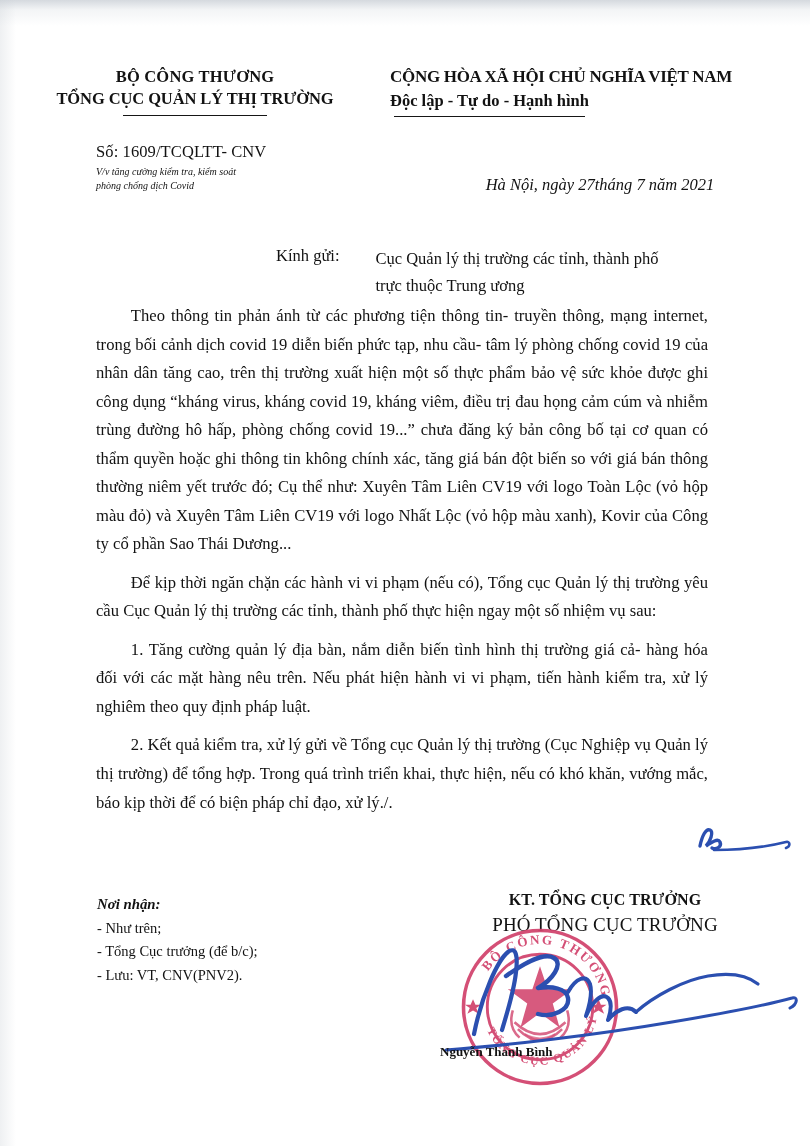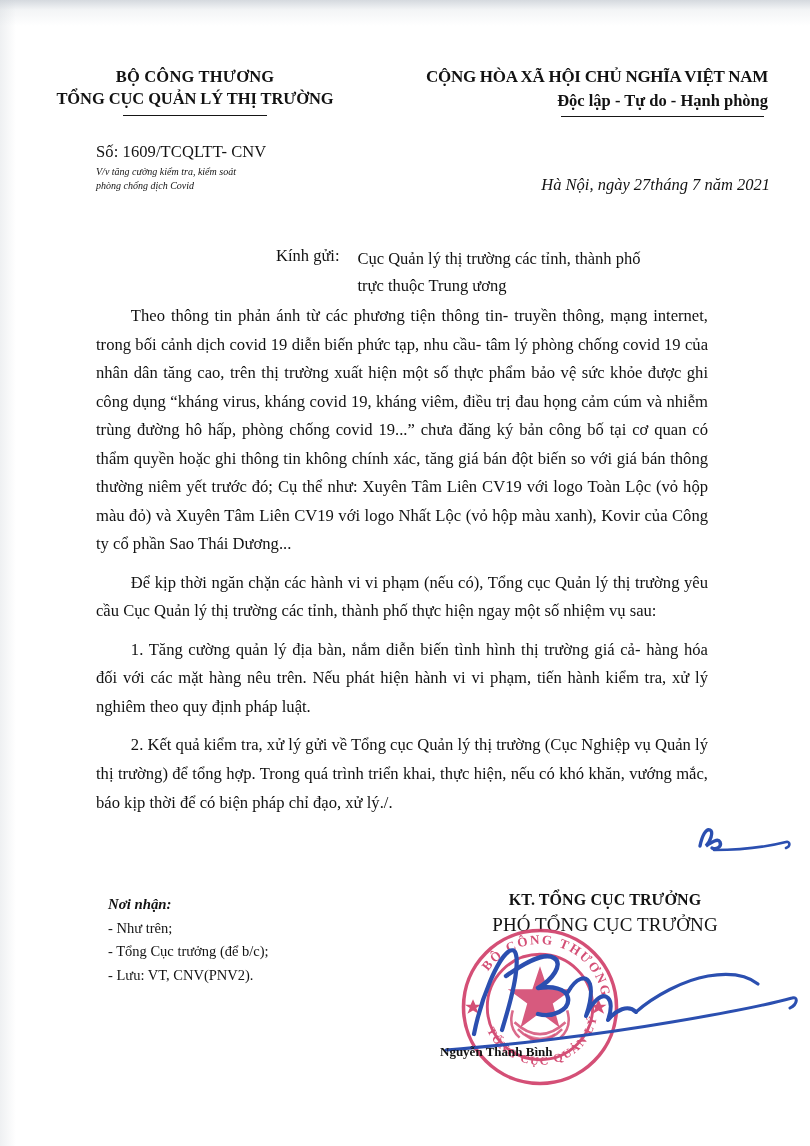--- a/index.html
+++ b/index.html
@@ -24,21 +24,21 @@
     position: absolute; left: 0; top: 0; width: 16px; height: 1146px;
     background: linear-gradient(90deg, rgba(200,206,212,.30) 0%, rgba(255,255,255,0) 100%);
     pointer-events: none;
   }
 
   .page { position: absolute; inset: 0; }
 
   
   .header { position: absolute; left: 0; top: 66px; width: 810px; display: flex; }
   .hdr-left  { width: 390px; text-align: center; }
-  .hdr-right { width: 420px; text-align: right; padding-right: 42px; }
+  .hdr-right { width: 420px; text-align: left; padding-right: 42px; }
 
   .org-line1 {
     font-size: 16.5px; font-weight: 700; letter-spacing: .2px; line-height: 1.35;
   }
   .org-line2 {
     font-size: 16.5px; font-weight: 700; letter-spacing: -.1px; line-height: 1.35;
     display: inline-block; position: relative;
   }
   .org-line2::after {
     content: ""; position: absolute; left: 24%; right: 24%; bottom: -5px;
@@ -57,43 +57,43 @@
   }
 
   
   .docnum { position: absolute; left: 96px; top: 140px; width: 330px; text-align: left; }
   .docnum .num  { font-size: 16.5px; line-height: 1.5; letter-spacing: .1px; }
   .docnum .subj { font-size: 10px; line-height: 1.42; font-style: italic; }
 
   
   .datsite {
     position: absolute; left: 430px; top: 175px; width: 340px;
-    text-align: right; font-style: italic; font-size: 16.5px;
+    text-align: center; font-style: italic; font-size: 16.5px;
   }
 
   
   .kinhgui { position: absolute; left: 276px; top: 246px; width: 470px; font-size: 16.5px; }
-  .kinhgui .row { display: flex; }
+  .kinhgui .row { display: flex; gap: 18px; }
   .kinhgui .lbl { white-space: nowrap; padding-right: 18px; }
   .kinhgui .val { line-height: 1.62; }
 
   
   .body { position: absolute; left: 96px; top: 302px; width: 628px; }
   .body p {
     margin: 0 16px 10px 0;
     font-size: 16.6px;
     line-height: 1.72;
     text-align: justify;
     text-indent: 2.1em;
     hyphens: none;
   }
 
   
   .noinhan {
-    position: absolute; left: 108px; top: 893px; font-size: 14.5px; line-height: 1.62;
+    position: absolute; left: 97px; top: 893px; font-size: 14.5px; line-height: 1.62;
   }
   .noinhan .ttl { font-weight: 700; font-style: italic; font-size: 14.8px; }
   .noinhan .it { white-space: nowrap; }
 
   .signblock {
     position: absolute; left: 440px; top: 888px; width: 330px; text-align: center;
   }
   .signblock .t1 { font-size: 16px; font-weight: 700; line-height: 1.45; letter-spacing: .1px; }
   .signblock .t2 { font-size: 19px; font-weight: 400; line-height: 1.45; letter-spacing: .1px; }
   .signname {
@@ -118,21 +118,21 @@
 
 <div class="page">
 
   <div class="header">
     <div class="hdr-left">
       <div class="org-line1">BỘ CÔNG THƯƠNG</div>
       <div><span class="org-line2">TỔNG CỤC QUẢN LÝ THỊ TRƯỜNG</span></div>
     </div>
     <div class="hdr-right">
       <div class="nation1">CỘNG HÒA XÃ HỘI CHỦ NGHĨA VIỆT NAM</div>
-      <div><span class="nation2">Độc lập - Tự do - Hạnh phòng</span></div>
+      <div><span class="nation2">Độc lập - Tự do - Hạnh hình</span></div>
     </div>
   </div>
 
   <div class="docnum">
     <div class="num">Số: 1609/TCQLTT- CNV</div>
     <div class="subj">V/v tăng cường kiểm tra, kiểm soát</div>
     <div class="subj">phòng chống dịch Covid</div>
   </div>
 
   <div class="datsite">Hà Nội, ngày 27tháng 7 năm 2021</div>

